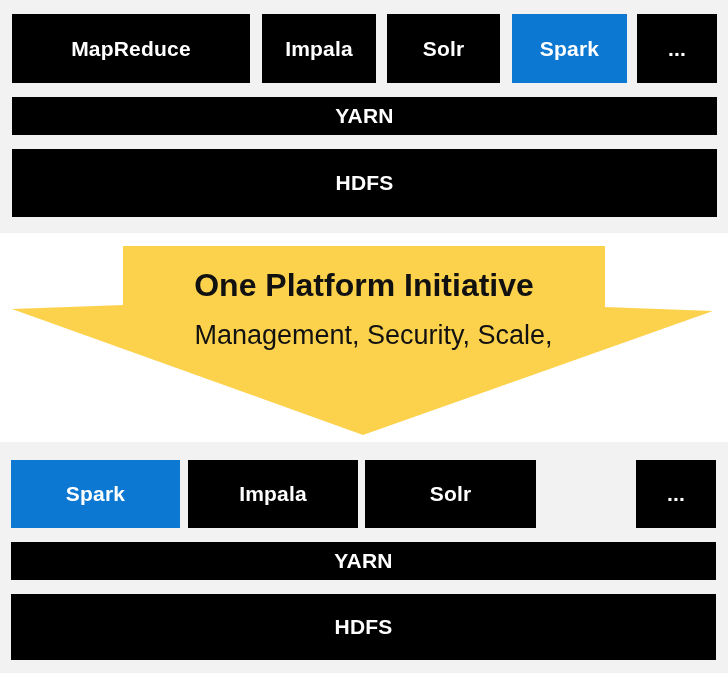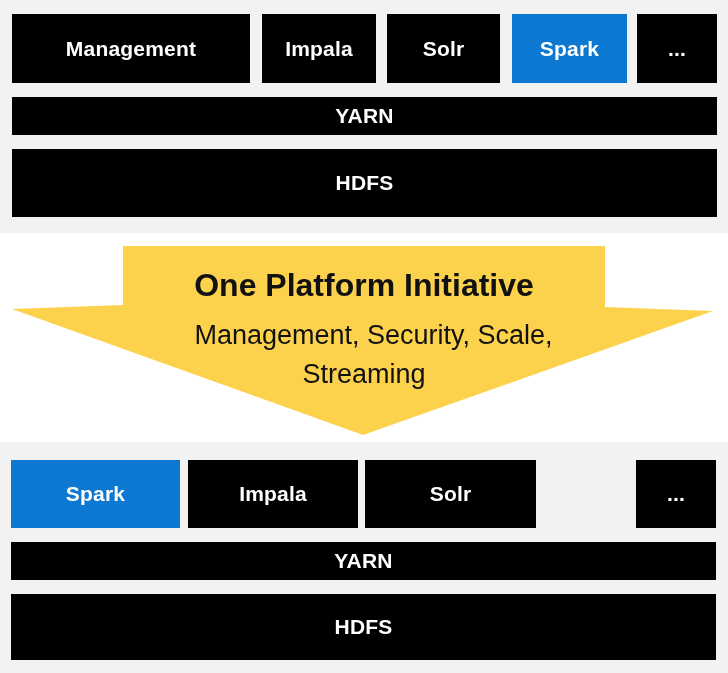--- a/index.html
+++ b/index.html
@@ -84,36 +84,35 @@
     top: 125px;
     font-size: 27px;
     line-height: 32px;
   }
 </style>
 </head>
 <body>
 
 <div class="canvas">
 
-  <div class="box t-row t-mapreduce">Management</div>
+  <div class="box t-row t-mapreduce">MapReduce</div>
   <div class="box t-row t-impala">Impala</div>
   <div class="box t-row t-solr">Solr</div>
   <div class="box blue t-row t-spark">Spark</div>
   <div class="box t-row t-dots">...</div>
 
   <div class="box t-yarn">YARN</div>
   <div class="box t-hdfs">HDFS</div>
 
   <div class="band-middle">
     <svg class="arrow-svg" viewBox="0 0 728 209" aria-hidden="true">
       <polygon id="arrow-shape" points="123,13 605,13 605,74 713,78 363,202 12,76 123,72" fill="#fcd24c"></polygon>
     </svg>
     <div class="arrow-text arrow-title">One Platform Initiative</div>
     <div class="arrow-text arrow-sub1">Management, Security, Scale,</div>
-    <div class="arrow-text arrow-sub2">Streaming</div>
   </div>
 
   <div class="box blue b-row b-spark">Spark</div>
   <div class="box b-row b-impala">Impala</div>
   <div class="box b-row b-solr">Solr</div>
   <div class="box b-row b-dots">...</div>
 
   <div class="box b-yarn">YARN</div>
   <div class="box b-hdfs">HDFS</div>
 

